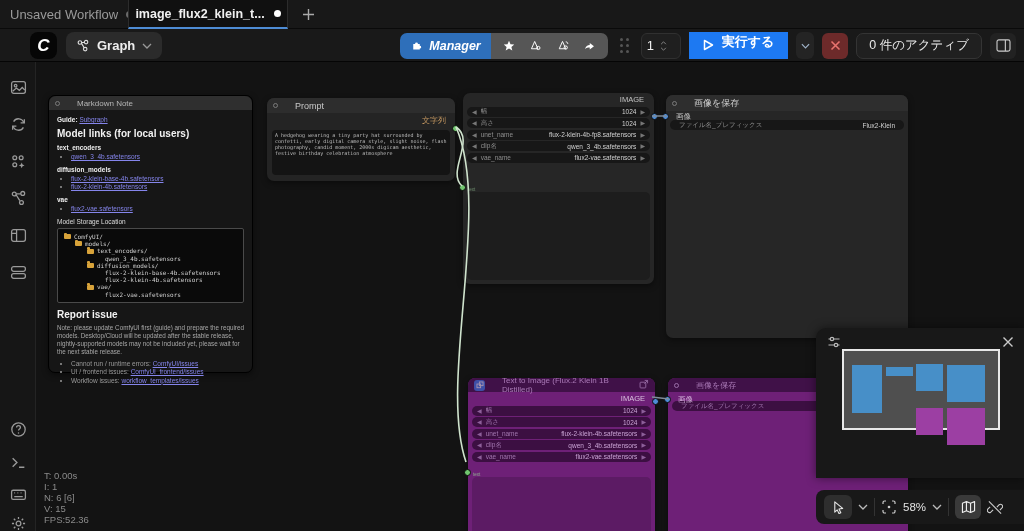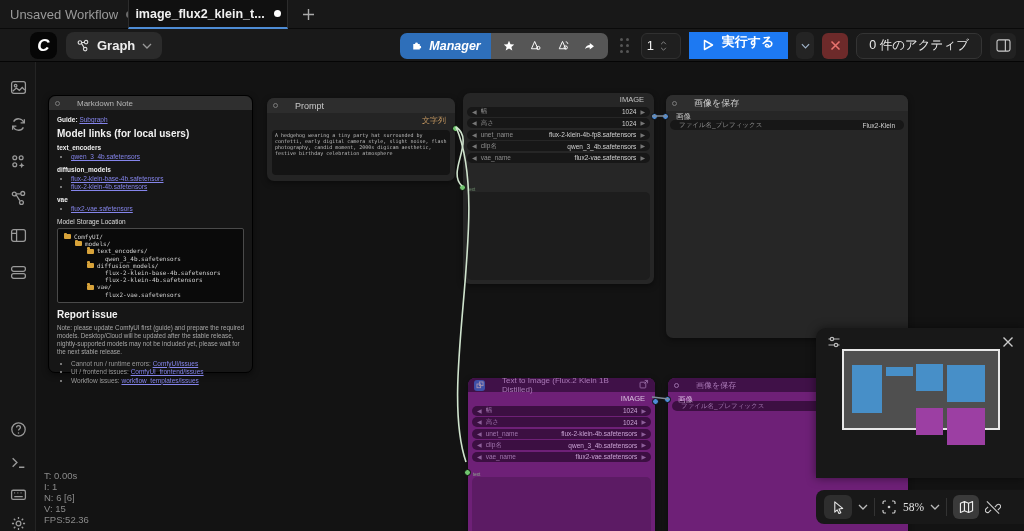--- a/index.html
+++ b/index.html
@@ -130,21 +130,21 @@
   #minimap { position:absolute; left:816px; top:328px; width:208px; height:150px; background:#181818;
     border-radius:10px 0 0 0; z-index:20; box-shadow:0 0 10px rgba(0,0,0,.5); }
   .mm-head { display:flex; align-items:center; justify-content:space-between; padding:6px 10px 2px; color:#bbb; }
   .mm-view { position:absolute; left:26px; top:21px; width:158px; height:81px; background:#4f4f4f; border:2px solid #e8e8e8; }
   .mm-rect { position:absolute; }
   .mm-blue { background:#478fc8; }
   .mm-purple { background:#9c3fa3; }
 
   
   #zoombar { position:absolute; left:816px; top:490px; width:208px; height:34px; background:#181818;
-    border-radius:8px 0 0 8px; z-index:20; display:flex; align-items:center; padding:0 8px; gap:6px; color:#ddd;font-family:Liberation Serif, serif; }
+    border-radius:8px 0 0 8px; z-index:20; display:flex; align-items:center; padding:0 8px; gap:6px; color:#ddd; }
   .zc-btn { width:28px; height:24px; background:#2e2e2e; border-radius:6px; display:flex; align-items:center; justify-content:center; }
   .zc-div { width:1px; height:18px; background:#333; }
   .zc-zoom { font-size:11.5px; color:#e2e2e2; }
   .zc-map { width:26px; height:24px; background:#3a3a3a; border-radius:6px; display:flex; align-items:center; justify-content:center; }
 </style>
 </head>
 <body>
 
 <div id="app">
 

